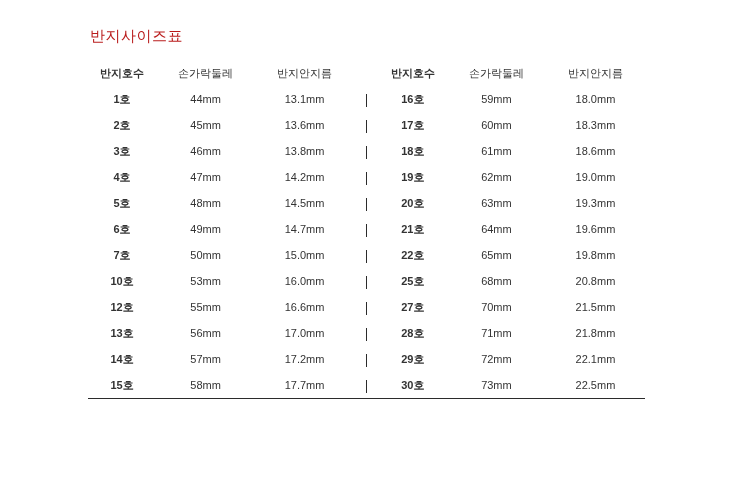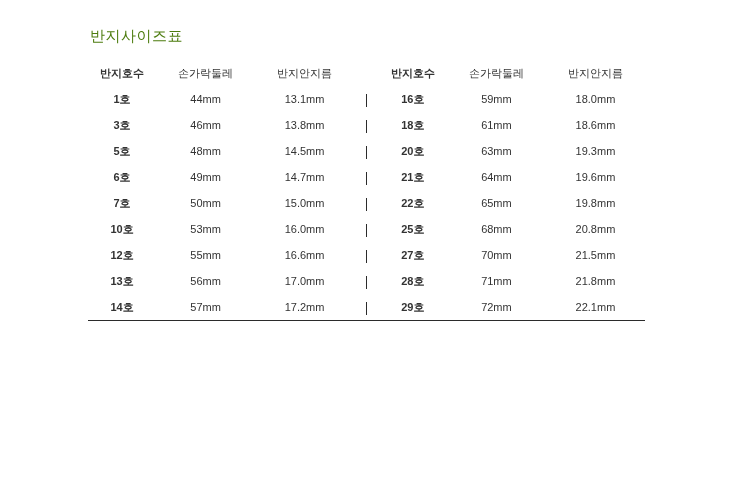--- a/index.html
+++ b/index.html
@@ -17,21 +17,21 @@
   .page {
     position: relative;
     width: 733px;
     height: 486px;
     box-sizing: border-box;
     padding: 26px 88px 0 88px;
   }
   .title {
     font-size: 15px;
     font-weight: 400;
-    color: #4d7c0f;
+    color: #b91c1c;
     letter-spacing: 0.5px;
     margin: 0 0 14px 2px;
     line-height: 20px;
   }
   table.size-table {
     width: 557px;
     border-collapse: collapse;
     table-layout: fixed;
   }
   table.size-table th,
@@ -113,29 +113,47 @@
         <tr>
           <td class="col-no">1호</td>
           <td class="col-circ vline">44mm</td>
           <td class="col-diam vline">13.1mm</td>
           <td class="col-sep sep-cell"><span class="sep-bar"></span></td>
           <td class="col-no">16호</td>
           <td class="col-circ vline">59mm</td>
           <td class="col-diam vline">18.0mm</td>
         </tr>
         <tr>
+          <td class="col-no">2호</td>
+          <td class="col-circ vline">45mm</td>
+          <td class="col-diam vline">13.6mm</td>
+          <td class="col-sep sep-cell"><span class="sep-bar"></span></td>
+          <td class="col-no">17호</td>
+          <td class="col-circ vline">60mm</td>
+          <td class="col-diam vline">18.3mm</td>
+        </tr>
+        <tr>
           <td class="col-no">3호</td>
           <td class="col-circ vline">46mm</td>
           <td class="col-diam vline">13.8mm</td>
           <td class="col-sep sep-cell"><span class="sep-bar"></span></td>
           <td class="col-no">18호</td>
           <td class="col-circ vline">61mm</td>
           <td class="col-diam vline">18.6mm</td>
         </tr>
         <tr>
+          <td class="col-no">4호</td>
+          <td class="col-circ vline">47mm</td>
+          <td class="col-diam vline">14.2mm</td>
+          <td class="col-sep sep-cell"><span class="sep-bar"></span></td>
+          <td class="col-no">19호</td>
+          <td class="col-circ vline">62mm</td>
+          <td class="col-diam vline">19.0mm</td>
+        </tr>
+        <tr>
           <td class="col-no">5호</td>
           <td class="col-circ vline">48mm</td>
           <td class="col-diam vline">14.5mm</td>
           <td class="col-sep sep-cell"><span class="sep-bar"></span></td>
           <td class="col-no">20호</td>
           <td class="col-circ vline">63mm</td>
           <td class="col-diam vline">19.3mm</td>
         </tr>
         <tr>
           <td class="col-no">6호</td>
@@ -184,16 +202,25 @@
         </tr>
         <tr>
           <td class="col-no">14호</td>
           <td class="col-circ vline">57mm</td>
           <td class="col-diam vline">17.2mm</td>
           <td class="col-sep sep-cell"><span class="sep-bar"></span></td>
           <td class="col-no">29호</td>
           <td class="col-circ vline">72mm</td>
           <td class="col-diam vline">22.1mm</td>
         </tr>
+        <tr>
+          <td class="col-no">15호</td>
+          <td class="col-circ vline">58mm</td>
+          <td class="col-diam vline">17.7mm</td>
+          <td class="col-sep sep-cell"><span class="sep-bar"></span></td>
+          <td class="col-no">30호</td>
+          <td class="col-circ vline">73mm</td>
+          <td class="col-diam vline">22.5mm</td>
+        </tr>
       </tbody>
   </table>
 
 </div>
 
 </body></html>

